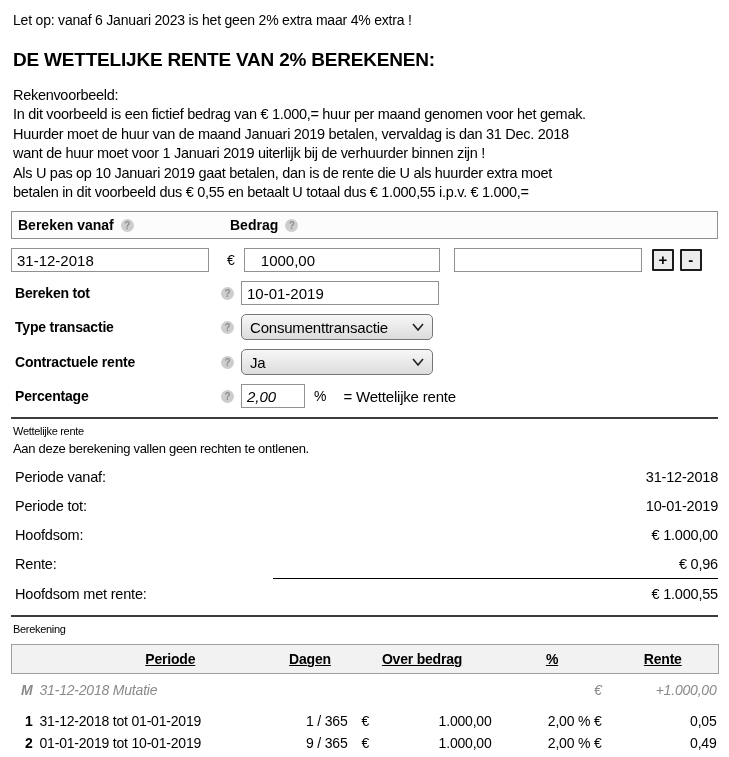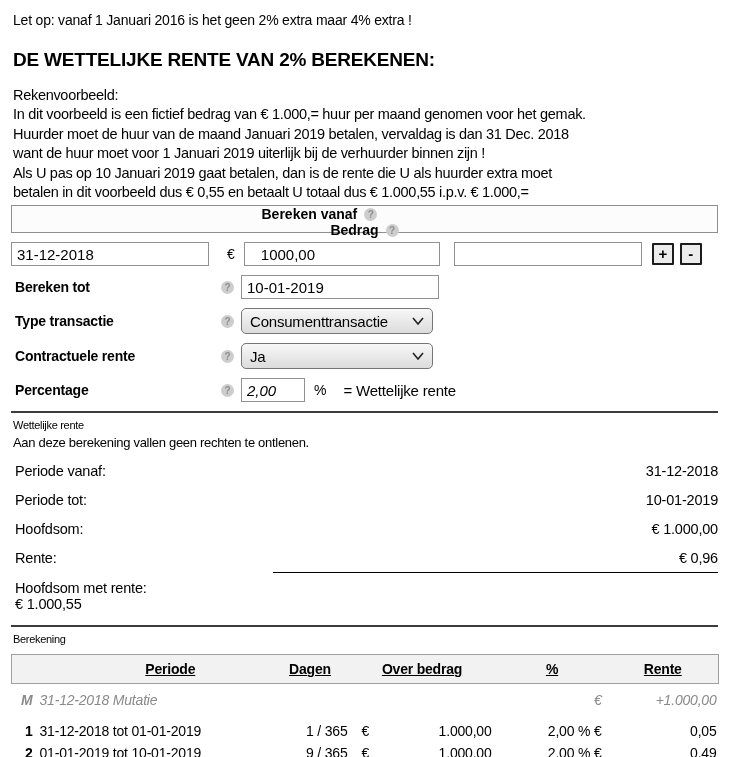--- a/index.html
+++ b/index.html
@@ -9,22 +9,22 @@
     font-family:"Liberation Sans", sans-serif; overflow:hidden;
   }
   .page { width:729px; padding:0 11px; }
 
   .notice { margin:12px 0 0 2px; font-size:14px; letter-spacing:-0.2px; }
   .title  { margin:21px 0 0 2px; font-size:19px; font-weight:bold; letter-spacing:-0.2px; }
   .example { margin:15px 0 0 2px; font-size:14.5px; line-height:19.4px; letter-spacing:-0.3px; }
 
   
   .band {
-    margin-top:3px; height:28px; border:1px solid #8f8f8f; background:#fcfcfc;
-    display:flex; align-items:center; font-size:14px; font-weight:bold;flex-direction:column;
+    margin-top:9px; height:28px; border:1px solid #8f8f8f; background:#fcfcfc;
+    display:flex; align-items:center; font-size:14px; font-weight:bold;
   }
   .band .cell1 { width:218px; padding-left:6px; display:flex; align-items:center; }
   .band .cell2 { display:flex; align-items:center; }
   .help {
     width:13px; height:13px; border-radius:50%; background:#cdcdcd; color:#8f8f8f;
     font-size:10px; font-weight:bold; line-height:13px; text-align:center;
     margin-left:7px; flex:0 0 auto; cursor:pointer;
   }
   .frow { display:flex; align-items:center; margin-top:9px; }
   .inp {
@@ -59,21 +59,21 @@
   
   .sep { border-top:2px solid #3c3c3c; margin-top:9px; }
   .sep2 { border-top:2px solid #3c3c3c; margin-top:13px; }
   h2 { margin:6px 0 0 2px; font-size:11px; font-weight:normal; letter-spacing:-0.3px; }
   .disclaimer { margin:4px 0 0 2px; font-size:13px; letter-spacing:-0.3px; }
   .rrow { display:flex; justify-content:space-between; align-items:baseline;
           margin-top:13px; padding-left:4px; font-size:14.5px; }
   .rrow .rlabel { font-weight:normal; letter-spacing:-0.2px; }
   .rrow .rvalue { letter-spacing:-0.2px; }
   .rente-line { border-top:1px solid #000; margin:6px 0 0 262px; height:0; }
-  .rrow.after-line { margin-top:7px;flex-direction:column; }
+  .rrow.after-line { margin-top:7px; }
 
   
   .calc-table { width:707px; margin-top:9px; border-collapse:collapse; table-layout:fixed;
                 font-size:14px; letter-spacing:-0.2px; }
   .calc-table thead tr { background:#f2f2f2; }
   .calc-table th { border-top:1px solid #9f9f9f; border-bottom:1px solid #9f9f9f;
                    font-weight:bold; padding:6px 0; text-align:center;text-decoration:underline; }
   .calc-table th.th-periode { padding-left:56px; }
   .calc-table th:first-child { border-left:1px solid #9f9f9f; }
   .calc-table th:last-child  { border-right:1px solid #9f9f9f; }
@@ -87,21 +87,21 @@
   .col-ren  { text-align:right; padding-right:2px !important; }
   tr.mut td { color:#8a8a8a; font-style:italic; padding-top:8px; padding-bottom:6px; }
   tr.mut .col-nr { color:#8a8a8a; }
   tr.first td { padding-top:9px; }
 </style>
 </head>
 <body>
 
 <div class="page">
 
-  <div class="notice">Let op: vanaf 1 Januari 2016 is het geen 2% extra maar 4% extra !</div>
+  <div class="notice">Let op: vanaf 6 Januari 2023 is het geen 2% extra maar 4% extra !</div>
   <div class="title">DE WETTELIJKE RENTE VAN 2% BEREKENEN:</div>
 
   <div class="example">
     <div>Rekenvoorbeeld:</div>
     <div>In dit voorbeeld is een fictief bedrag van € 1.000,= huur per maand genomen voor het gemak.</div>
     <div>Huurder moet de huur van de maand Januari 2019 betalen, vervaldag is dan 31 Dec. 2018</div>
     <div>want de huur moet voor 1 Januari 2019 uiterlijk bij de verhuurder binnen zijn !</div>
     <div>Als U pas op 10 Januari 2019 gaat betalen, dan is de rente die U als huurder extra moet</div>
     <div>betalen in dit voorbeeld dus € 0,55 en betaalt U totaal dus € 1.000,55 i.p.v. € 1.000,=</div>
   </div>

